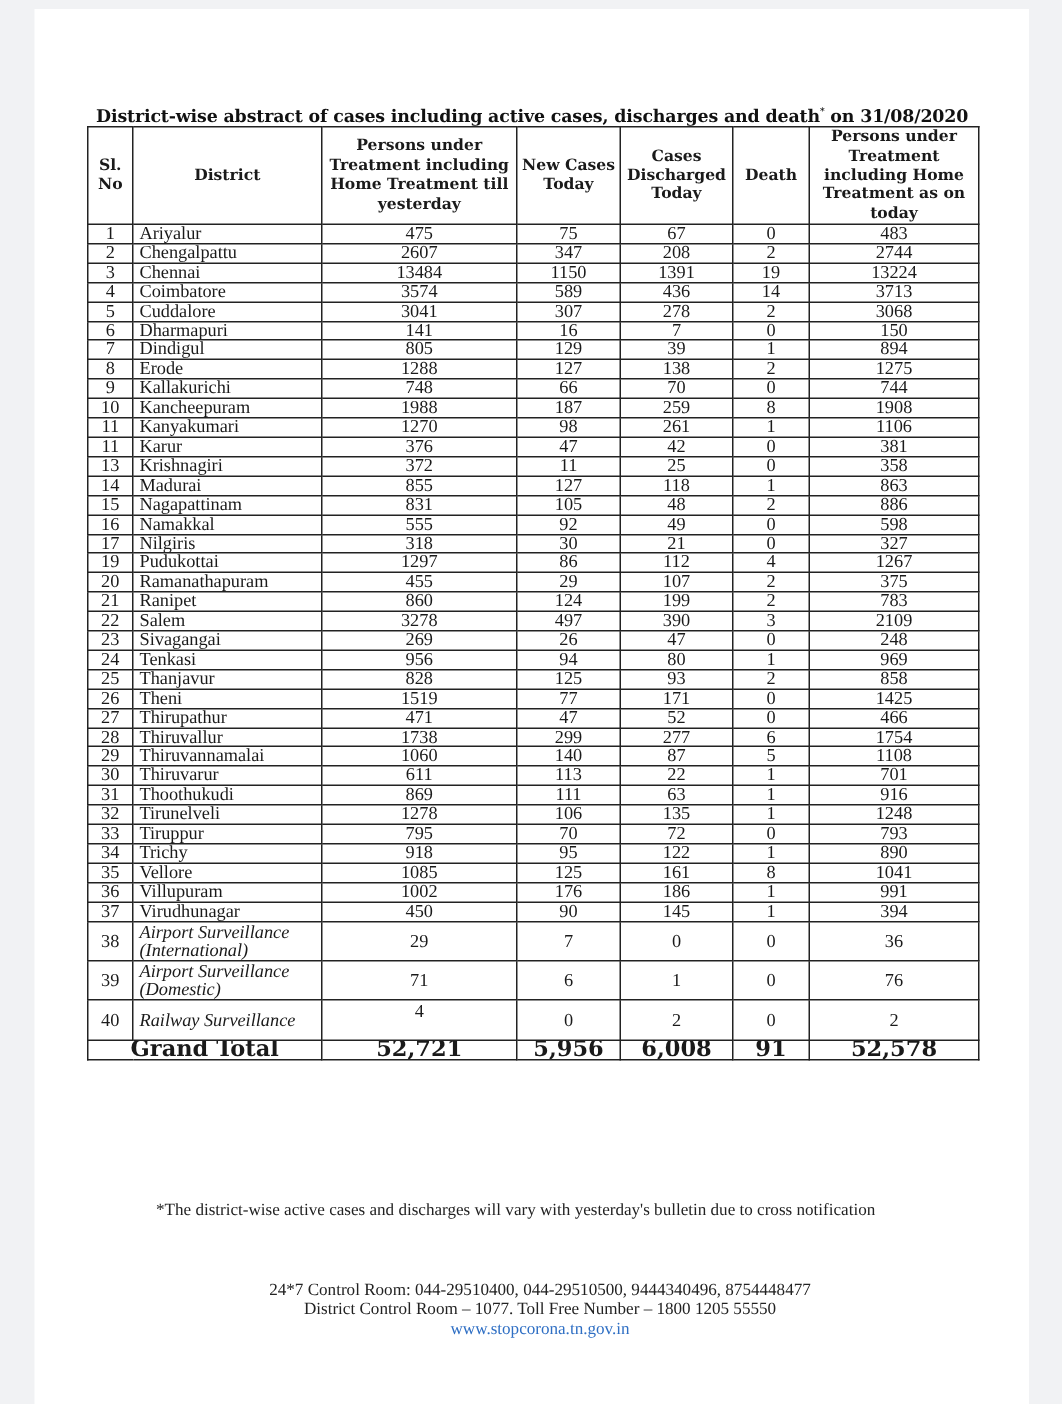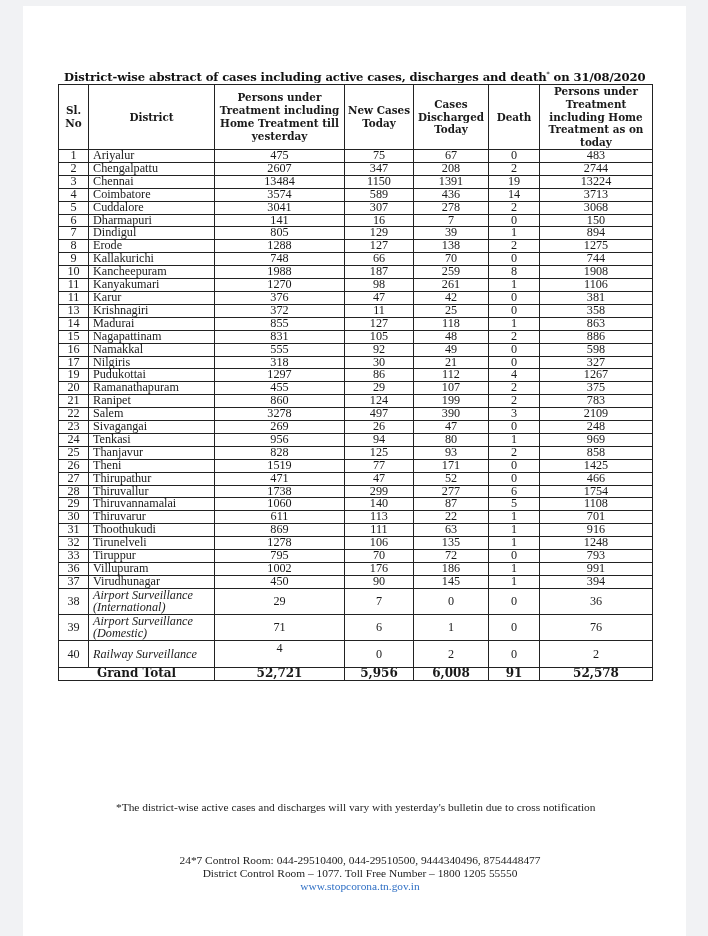--- a/index.html
+++ b/index.html
@@ -27,23 +27,23 @@
   }
   th {
     font-family: "DejaVu Serif", serif; font-weight: bold; font-size: 10.4px; line-height: 12.8px;
     white-space: normal; height: 64px;
   }
   tbody tr.r td { height: 11.9px; }
   td.dist { text-align: left; padding-left: 4px; }
   tr.tall td { height: 25px; line-height: 12px; }
   tr.tall td.dist { white-space: normal; font-style: italic; }
   tr.rail td.up { vertical-align: top; padding-top: 1px; }
-  tr.total td { font-family: "DejaVu Serif", serif; font-weight: bold; font-size: 12px; height: 12px; margin-top: 20px; }
+  tr.total td { font-family: "DejaVu Serif", serif; font-weight: bold; font-size: 15px; height: 12px; margin-top: 20px; }
   .note {
-    position: absolute; left: 116px; top: 798px; width: 520px;
+    position: absolute; left: 104px; top: 798px; width: 520px;
     font-family: "Liberation Serif", serif; font-size: 11.4px; line-height: 18px; color: #222;
   }
   .contact {
     position: absolute; left: 90px; top: 842px; width: 540px; text-align: center;
     font-family: "Liberation Serif", serif; font-size: 11.4px; line-height: 13px; color: #222; margin-top: 12px;
   }
   .contact a { color: #2f6fc4; }
 </style>
 </head>
 <body>
@@ -354,20 +354,38 @@
         <td>1248</td>
       </tr>
       <tr class="r">
         <td>33</td>
         <td class="dist">Tiruppur</td>
         <td>795</td>
         <td>70</td>
         <td>72</td>
         <td>0</td>
         <td>793</td>
+      </tr>
+      <tr class="r">
+        <td>34</td>
+        <td class="dist">Trichy</td>
+        <td>918</td>
+        <td>95</td>
+        <td>122</td>
+        <td>1</td>
+        <td>890</td>
+      </tr>
+      <tr class="r">
+        <td>35</td>
+        <td class="dist">Vellore</td>
+        <td>1085</td>
+        <td>125</td>
+        <td>161</td>
+        <td>8</td>
+        <td>1041</td>
       </tr>
       <tr class="r">
         <td>36</td>
         <td class="dist">Villupuram</td>
         <td>1002</td>
         <td>176</td>
         <td>186</td>
         <td>1</td>
         <td>991</td>
       </tr>

